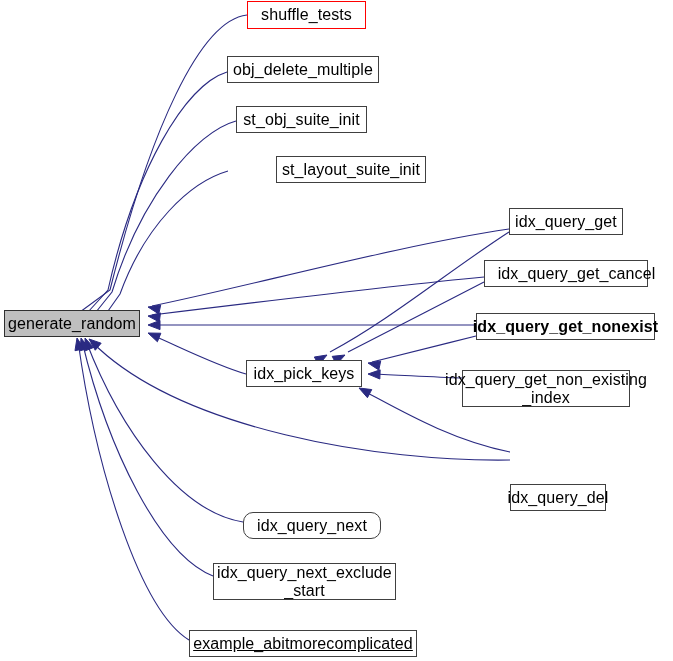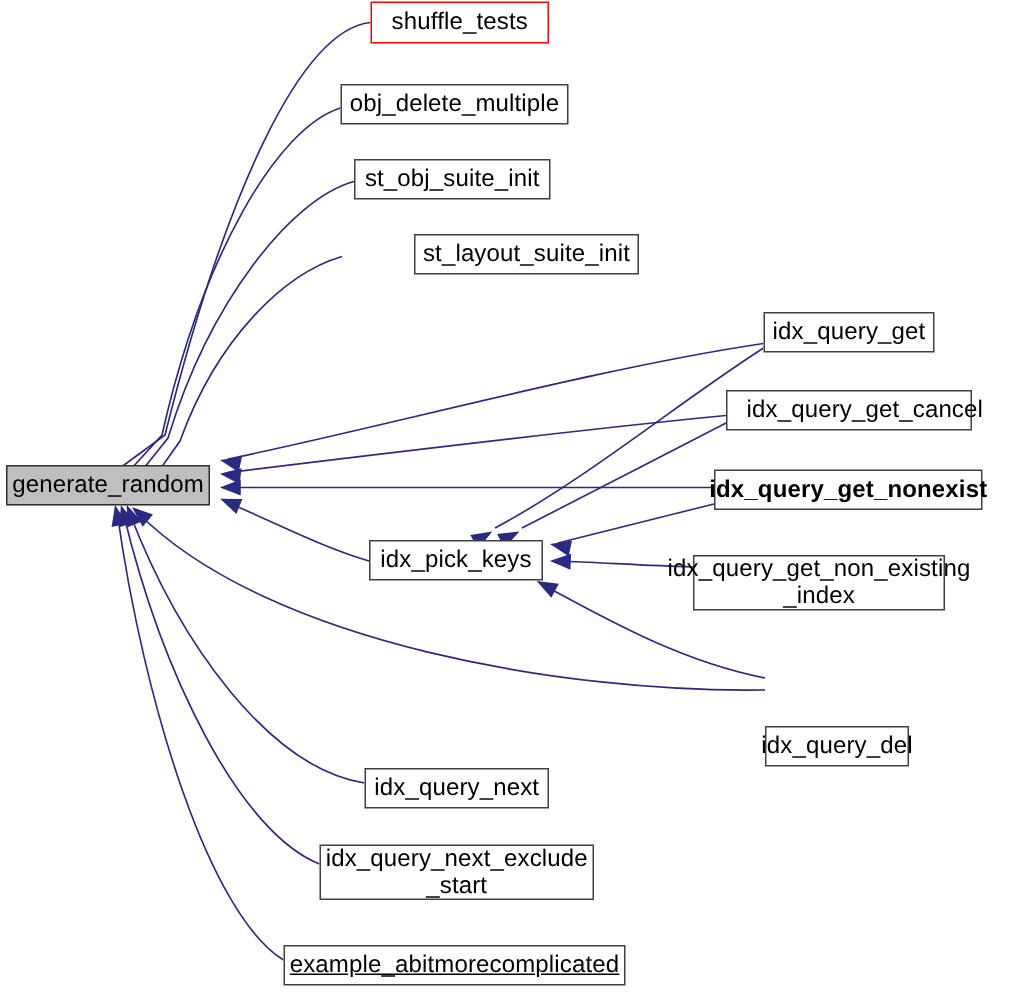--- a/index.html
+++ b/index.html
@@ -63,18 +63,18 @@
       <div class="node" style="left: 236px; top: 106px; width: 131px; height: 27px;">st_obj_suite_init</div>
       <div class="node" style="left: 228px; top: 156px; width: 150px; height: 27px; margin-left: 48px;">st_layout_suite_init</div>
       <div class="node" style="left: 509px; top: 208px; width: 114px; height: 27px;">idx_query_get</div>
       <div class="node" style="left: 484px; top: 260px; width: 164px; height: 27px; padding-left: 21px;">idx_query_get_cancel</div>
       <div class="node current" style="left: 4px; top: 310px; width: 136px; height: 27px;">generate_random</div>
       <div class="node" style="left: 476px; top: 313px; width: 179px; height: 27px; font-weight: bold;">idx_query_get_nonexist</div>
       <div class="node" style="left: 246px; top: 360px; width: 116px; height: 27px;">idx_pick_keys</div>
       <div class="node" style="left: 462px; top: 370px; width: 168px; height: 37px;">idx_query_get_non_existing
 _index</div>
       <div class="node" style="left: 510px; top: 444px; width: 96px; height: 27px; margin-top: 40px;">idx_query_del</div>
-      <div class="node" style="left: 243px; top: 512px; width: 123px; height: 27px;">idx_query_next</div>
+      <div class="node" style="left: 243px; top: 512px; width: 138px; height: 27px; border-radius: 10px;">idx_query_next</div>
       <div class="node" style="left: 213px; top: 563px; width: 183px; height: 37px;">idx_query_next_exclude
 _start</div>
       <div class="node" style="left: 189px; top: 630px; width: 228px; height: 27px; text-decoration: underline;">example_abitmorecomplicated</div>
     </div>
 </div>
 
 </body></html>

